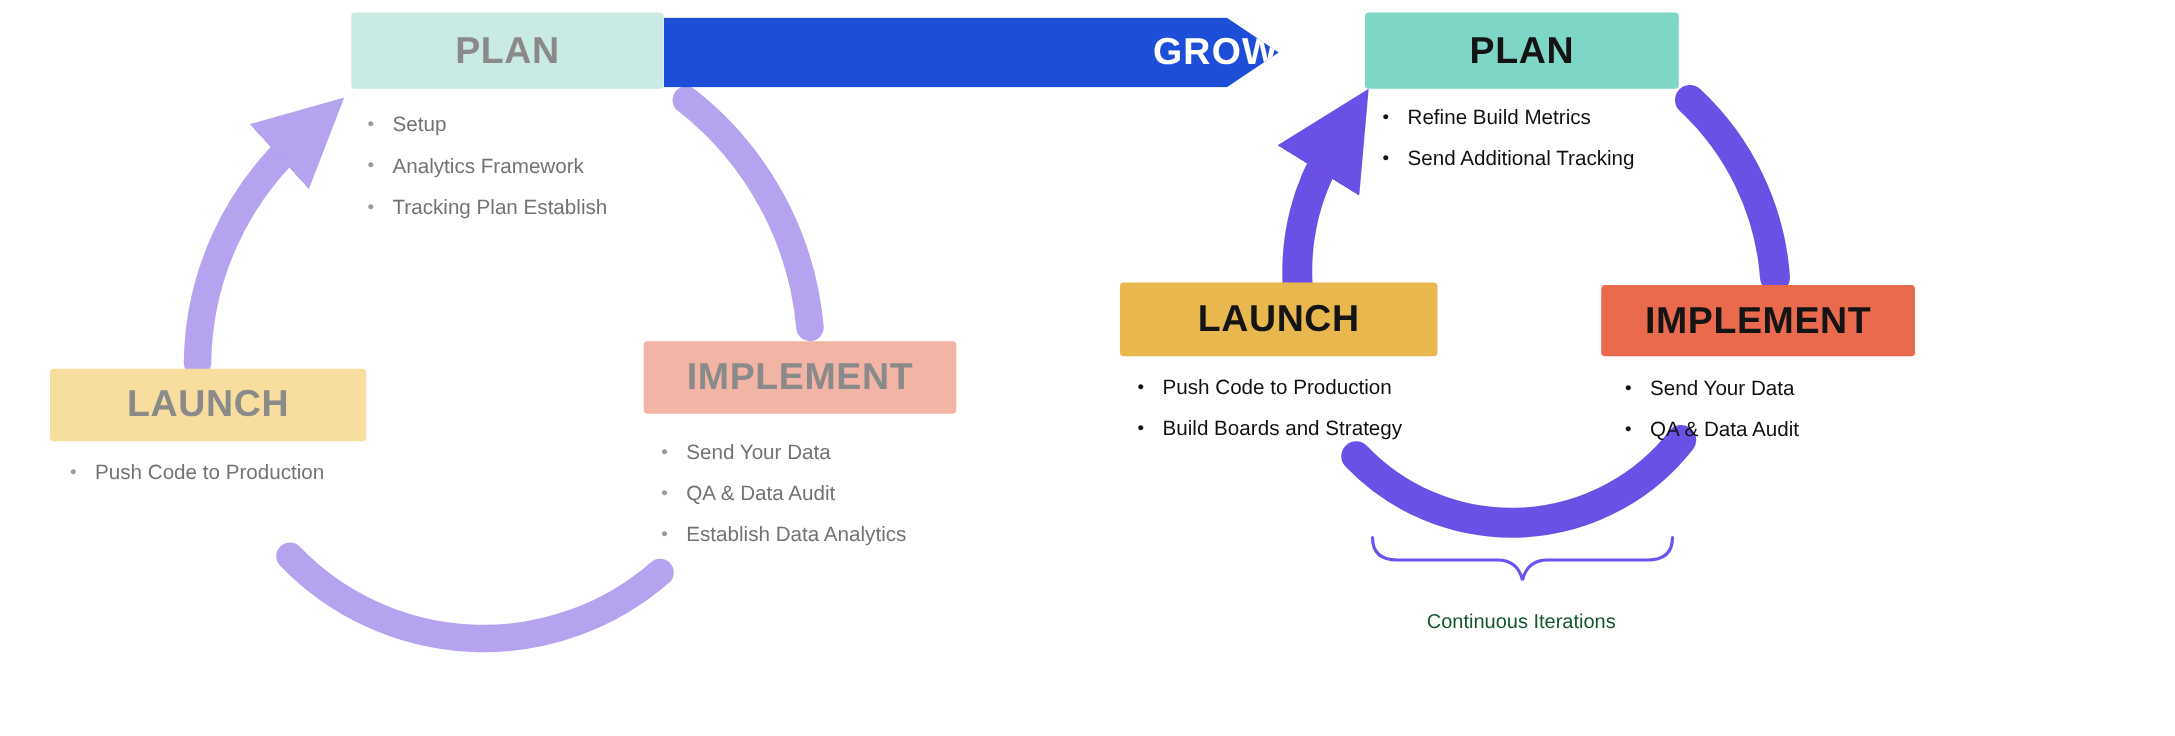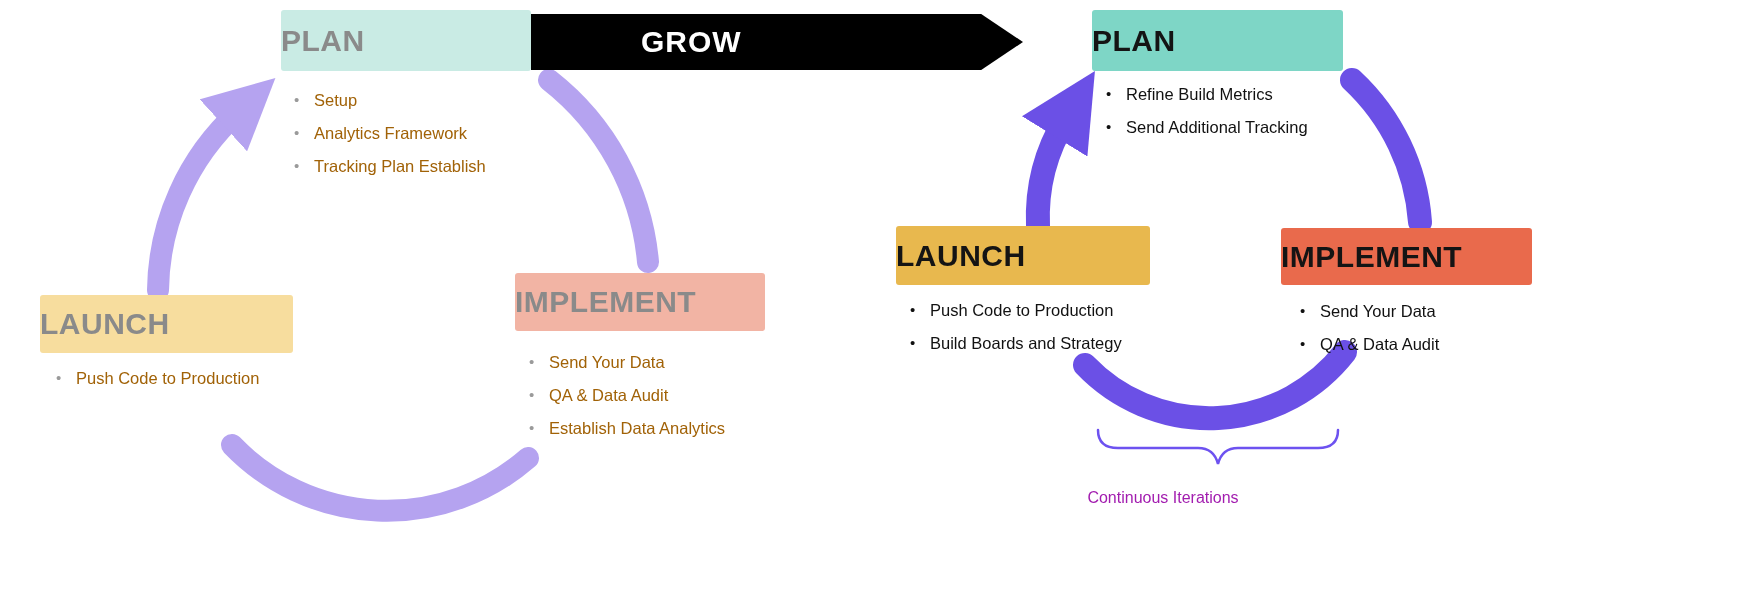--- a/index.html
+++ b/index.html
@@ -7,68 +7,68 @@
   body {
     font-family: "Liberation Sans", "DejaVu Sans", sans-serif;
     width: 1740px; height: 589px; position: relative; overflow: hidden;
   }
   .stage { position: absolute; inset: 0; width: 1740px; height: 589px; }
 
   svg.arcs { position: absolute; left: 0; top: 0; z-index: 1; }
 
   .box {
     position: absolute; z-index: 3;
-    display: flex; align-items: center; 
+    display: flex; align-items: center; justify-content: center;
     border-radius: 3px;
     font-weight: 700; font-size: 30px; letter-spacing: 0.5px;
   }
   .left-title { color: #8a8a8a; }
   .right-title { color: #141414; }
 
   .box-plan-left      { left: 281px; top: 10px;  width: 250px; height: 61px; background: #c9ebe4; }
   .box-implement-left { left: 515px; top: 273px; width: 250px; height: 58px; background: #f2b4a4; }
   .box-launch-left    { left: 40px;  top: 295px; width: 253px; height: 58px; background: #f7dd9e; }
 
   .box-plan-right      { left: 1092px; top: 10px;  width: 251px; height: 61px; background: #7ed6c6; }
   .box-launch-right    { left: 896px;  top: 226px; width: 254px; height: 59px; background: #e8b84e; }
   .box-implement-right { left: 1281px; top: 228px; width: 251px; height: 57px; background: #e96a4c; }
 
   .grow-arrow {
     position: absolute; left: 531px; top: 14px; width: 492px; height: 56px;
-    background: #000000; z-index: 2;
+    background: #1d4ed8; z-index: 2;
     clip-path: polygon(0 0, 91.5% 0, 100% 50%, 91.5% 100%, 0 100%);
-    display: flex; align-items: center; justify-content: flex-start;
+    display: flex; align-items: center; justify-content: flex-end;
     padding-left: 110px;
     color: #ffffff; font-size: 30px; font-weight: 600; letter-spacing: 1px;
   }
 
   ul.bullets { position: absolute; z-index: 3; list-style: none; }
   ul.bullets li {
     position: relative; padding-left: 22px; margin-bottom: 13px;
     font-size: 16.5px; line-height: 20px; white-space: nowrap;
   }
   ul.bullets li::before {
     content: "\2022"; position: absolute; left: 2px; top: 0;
     font-size: 15px;
   }
-  ul.gray li { color: #a16207; }
+  ul.gray li { color: #737373; }
   ul.gray li::before { color: #9a9a9a; }
   ul.dark li { color: #111111; }
   ul.dark li::before { color: #111111; }
 
   .ul-plan-left      { left: 292px;  top: 90px;  }
   .ul-implement-left { left: 527px;  top: 352px; }
   .ul-launch-left    { left: 54px;   top: 368px; }
   .ul-plan-right     { left: 1104px; top: 84px;  }
   .ul-launch-right   { left: 908px;  top: 300px; }
   .ul-implement-right{ left: 1298px; top: 301px; }
 
   .caption {
-    position: absolute; left: 1038px; top: 489px; width: 250px; z-index: 3;
-    text-align: center; color: #a21caf; font-size: 16px;
+    position: absolute; left: 1092px; top: 489px; width: 250px; z-index: 3;
+    text-align: center; color: #14532d; font-size: 16px;
   }
 </style>
 </head>
 <body>
 
 <div class="stage">
 
   <svg class="arcs" width="1740" height="589" viewBox="0 0 1740 589">
     <defs>
       <marker id="ah-light" markerWidth="3.2" markerHeight="3.2" refX="0.9" refY="1.6" orient="auto" markerUnits="strokeWidth">

